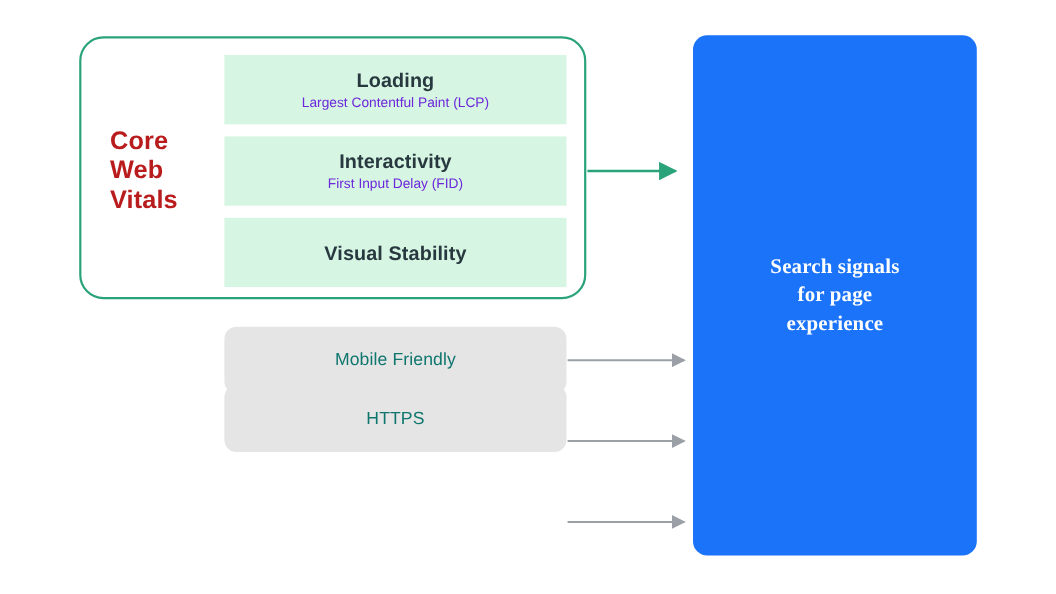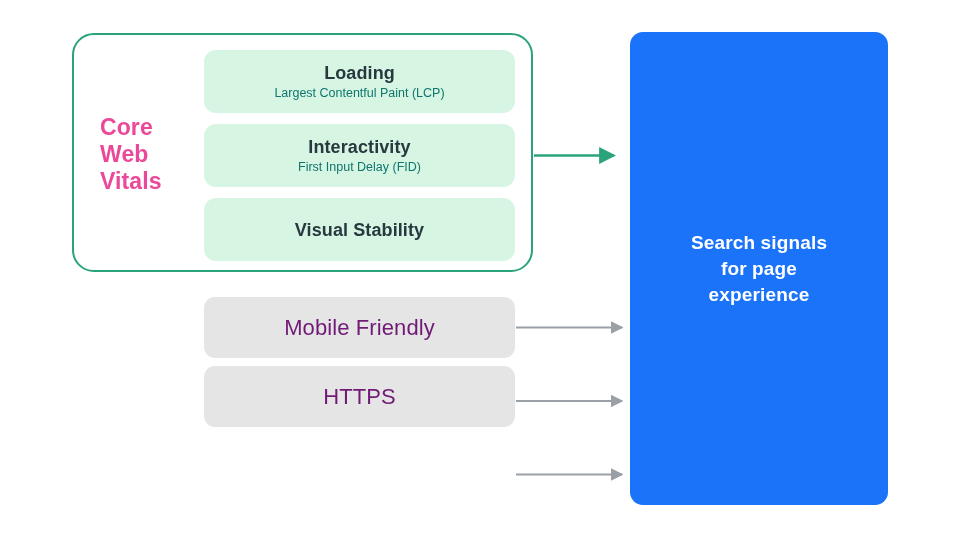--- a/index.html
+++ b/index.html
@@ -34,78 +34,78 @@
     border: 2px solid #2BA37A;
     border-radius: 22px;
     background: #ffffff;
   }
 
   .cwv-title {
     position: absolute;
     left: 98px;
     top: 112px;
     width: 96px;
-    color: #ec4899;
+    color: #b91c1c;
     font-size: 23px;
     font-weight: 700;
     line-height: 27px;
     letter-spacing: 0.1px;
   }
 
   
   .pill {
     position: absolute;
     left: 204px;
     width: 311px;
     height: 63px;
     background: #D6F5E3;
-    border-radius: 12px;
+    border-radius: 0;
     display: flex;
     flex-direction: column;
     align-items: center;
     justify-content: center;
   }
   .pill-1 { top: 50px; }
   .pill-2 { top: 124px; }
   .pill-3 { top: 198px; }
 
   .pill-title {
     color: #27383F;
     font-size: 18px;
     font-weight: 700;
     line-height: 22px;
     letter-spacing: 0.1px;
   }
   .pill-sub {
-    color: #0f766e;
+    color: #6d28d9;
     font-size: 12.5px;
     font-weight: 400;
     line-height: 17px;
     margin-top: 1px;
   }
 
   
   .gray-box {
     position: absolute;
     left: 204px;
     width: 311px;
     height: 61px;
     background: #E5E5E6;
     border-radius: 11px;
     display: flex;
     align-items: center;
     justify-content: center;
   }
   .gray-1 { top: 297px; }
-  .gray-2 { top: 366px; }
+  .gray-2 { top: 350px; }
   .gray-3 { top: 444px; }
 
   .gray-label {
-    color: #701a75;
-    font-size: 22px;
+    color: #0f766e;
+    font-size: 16px;
     font-weight: 400;
     letter-spacing: 0.1px;
   }
 
   
   .blue-box {
     position: absolute;
     left: 630px;
     top: 32px;
     width: 258px;
@@ -117,20 +117,21 @@
     justify-content: center;
   }
   .blue-label {
     color: #ffffff;
     font-size: 19px;
     font-weight: 700;
     line-height: 26px;
     text-align: center;
     letter-spacing: 0.15px;
     white-space: pre-line;
+    font-family: Liberation Serif, serif;
   }
 
   
   .arrows {
     position: absolute;
     left: 0;
     top: 0;
     width: 960px;
     height: 540px;
     pointer-events: none;

